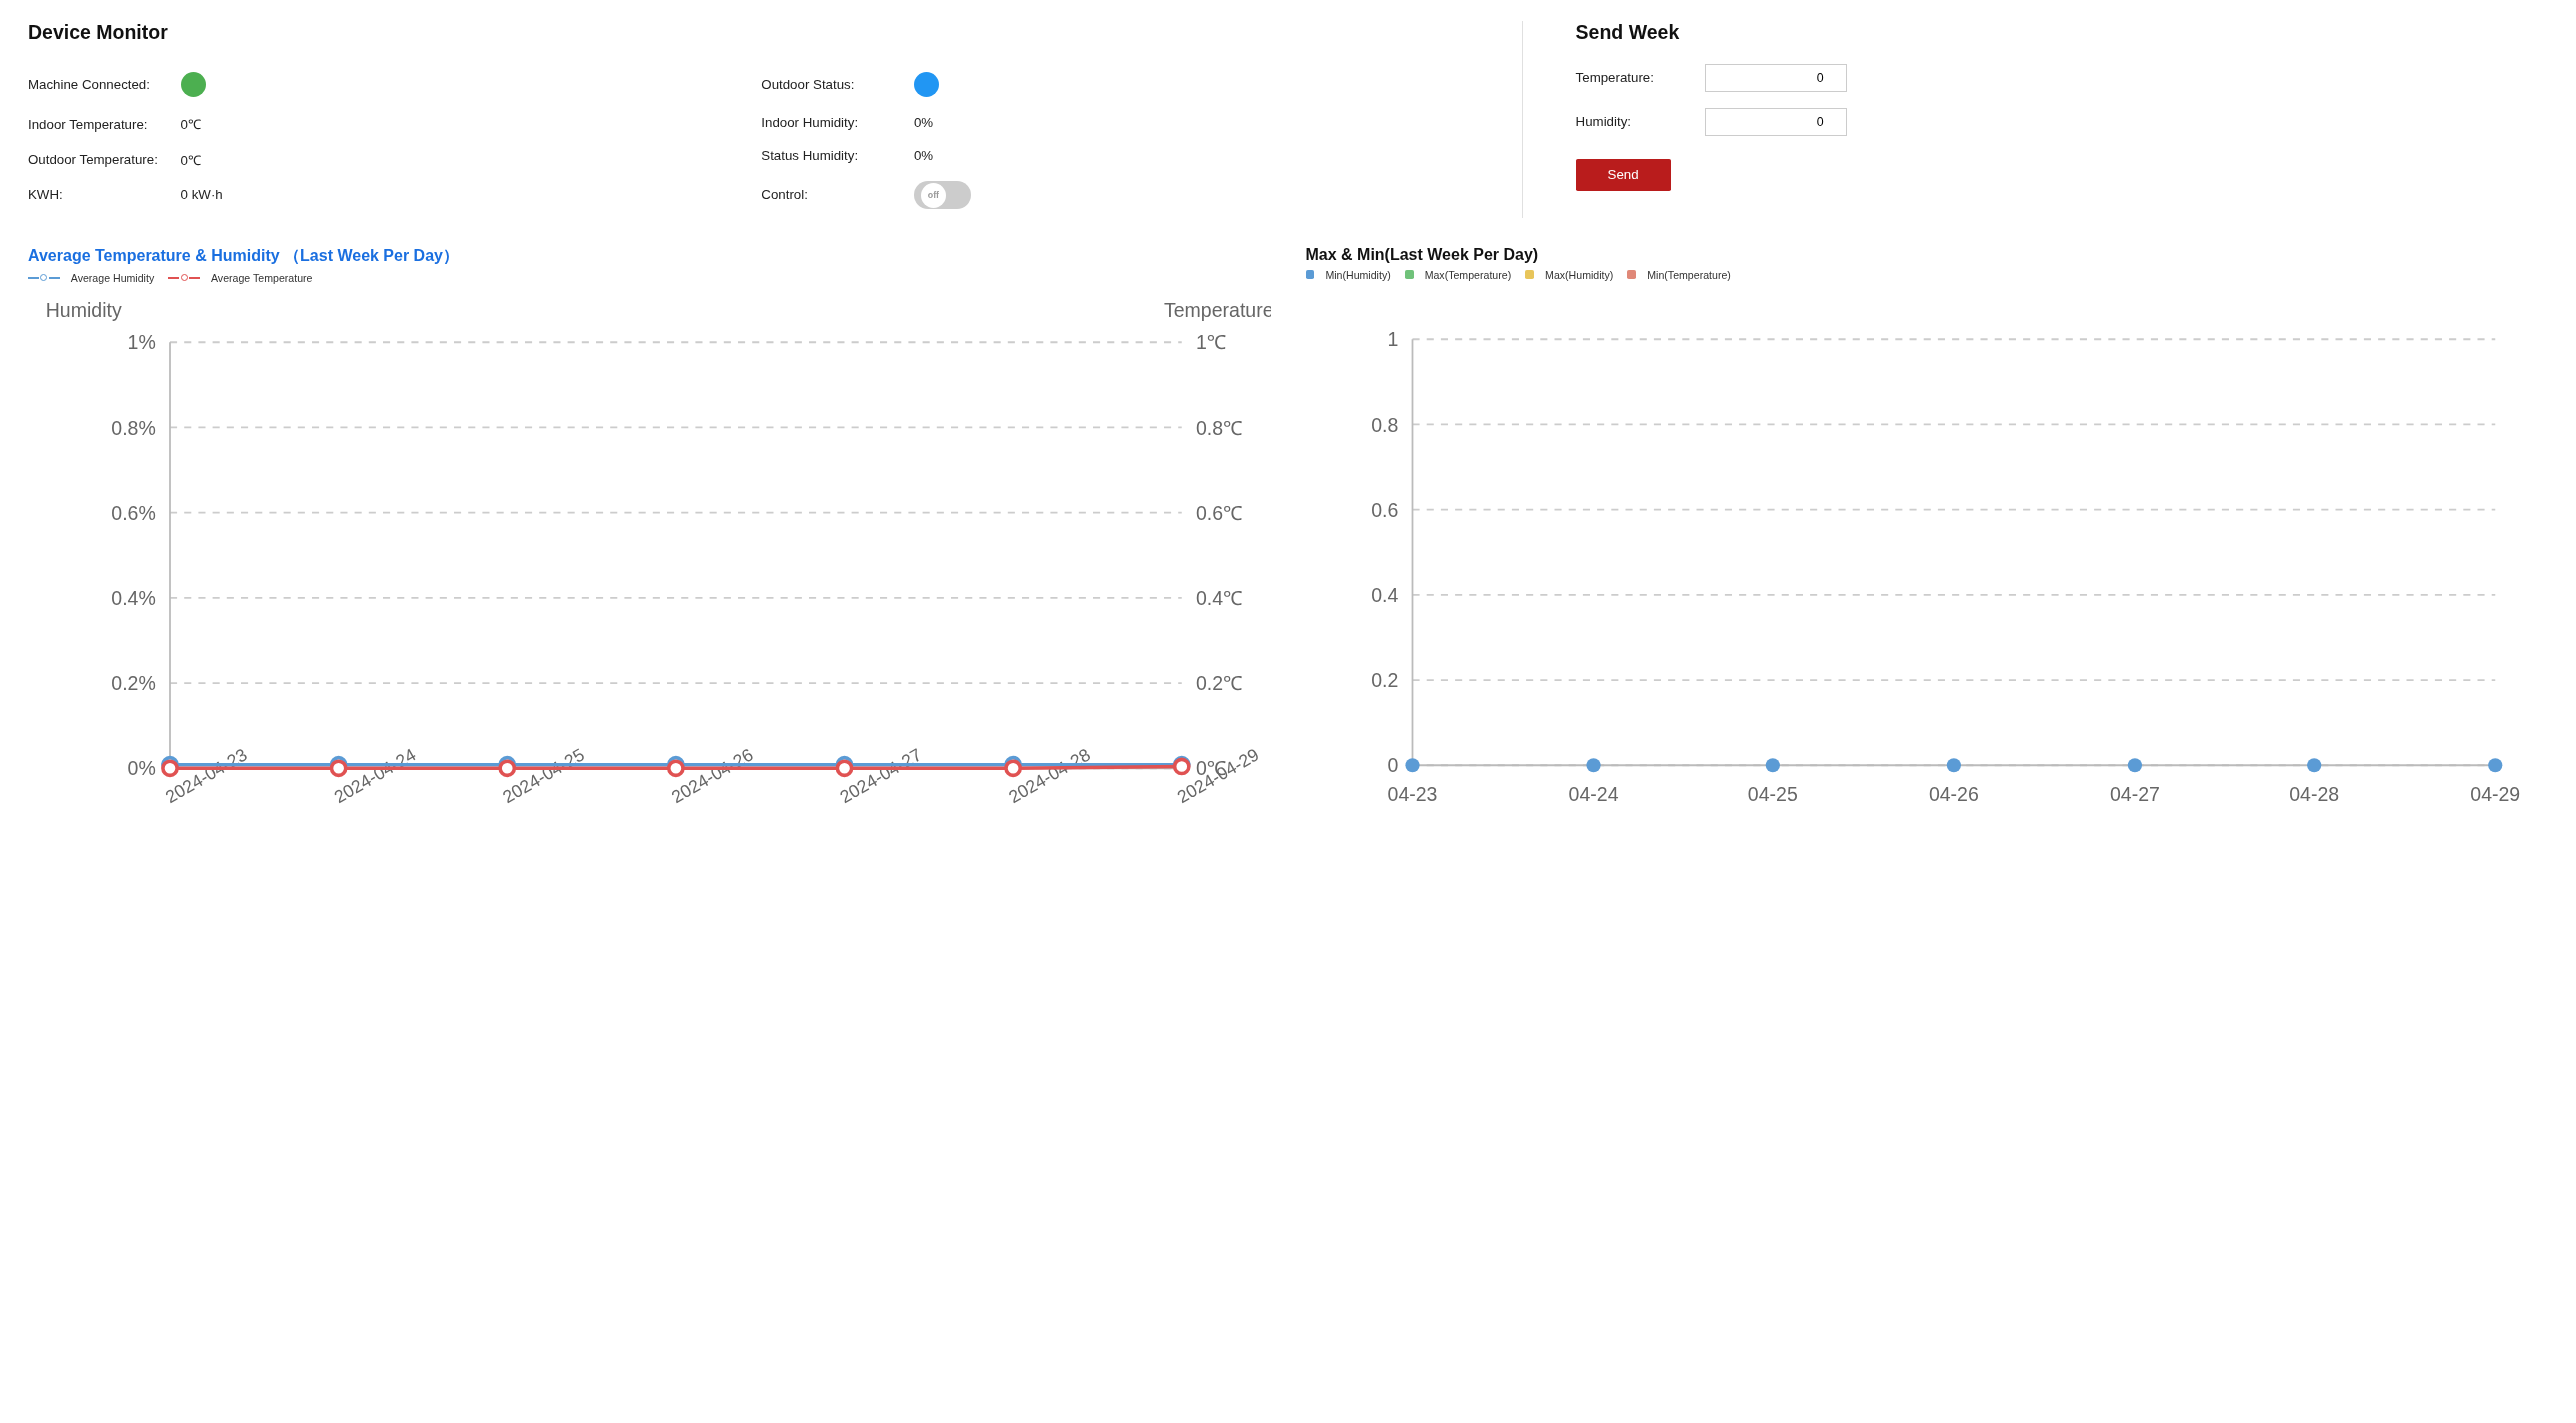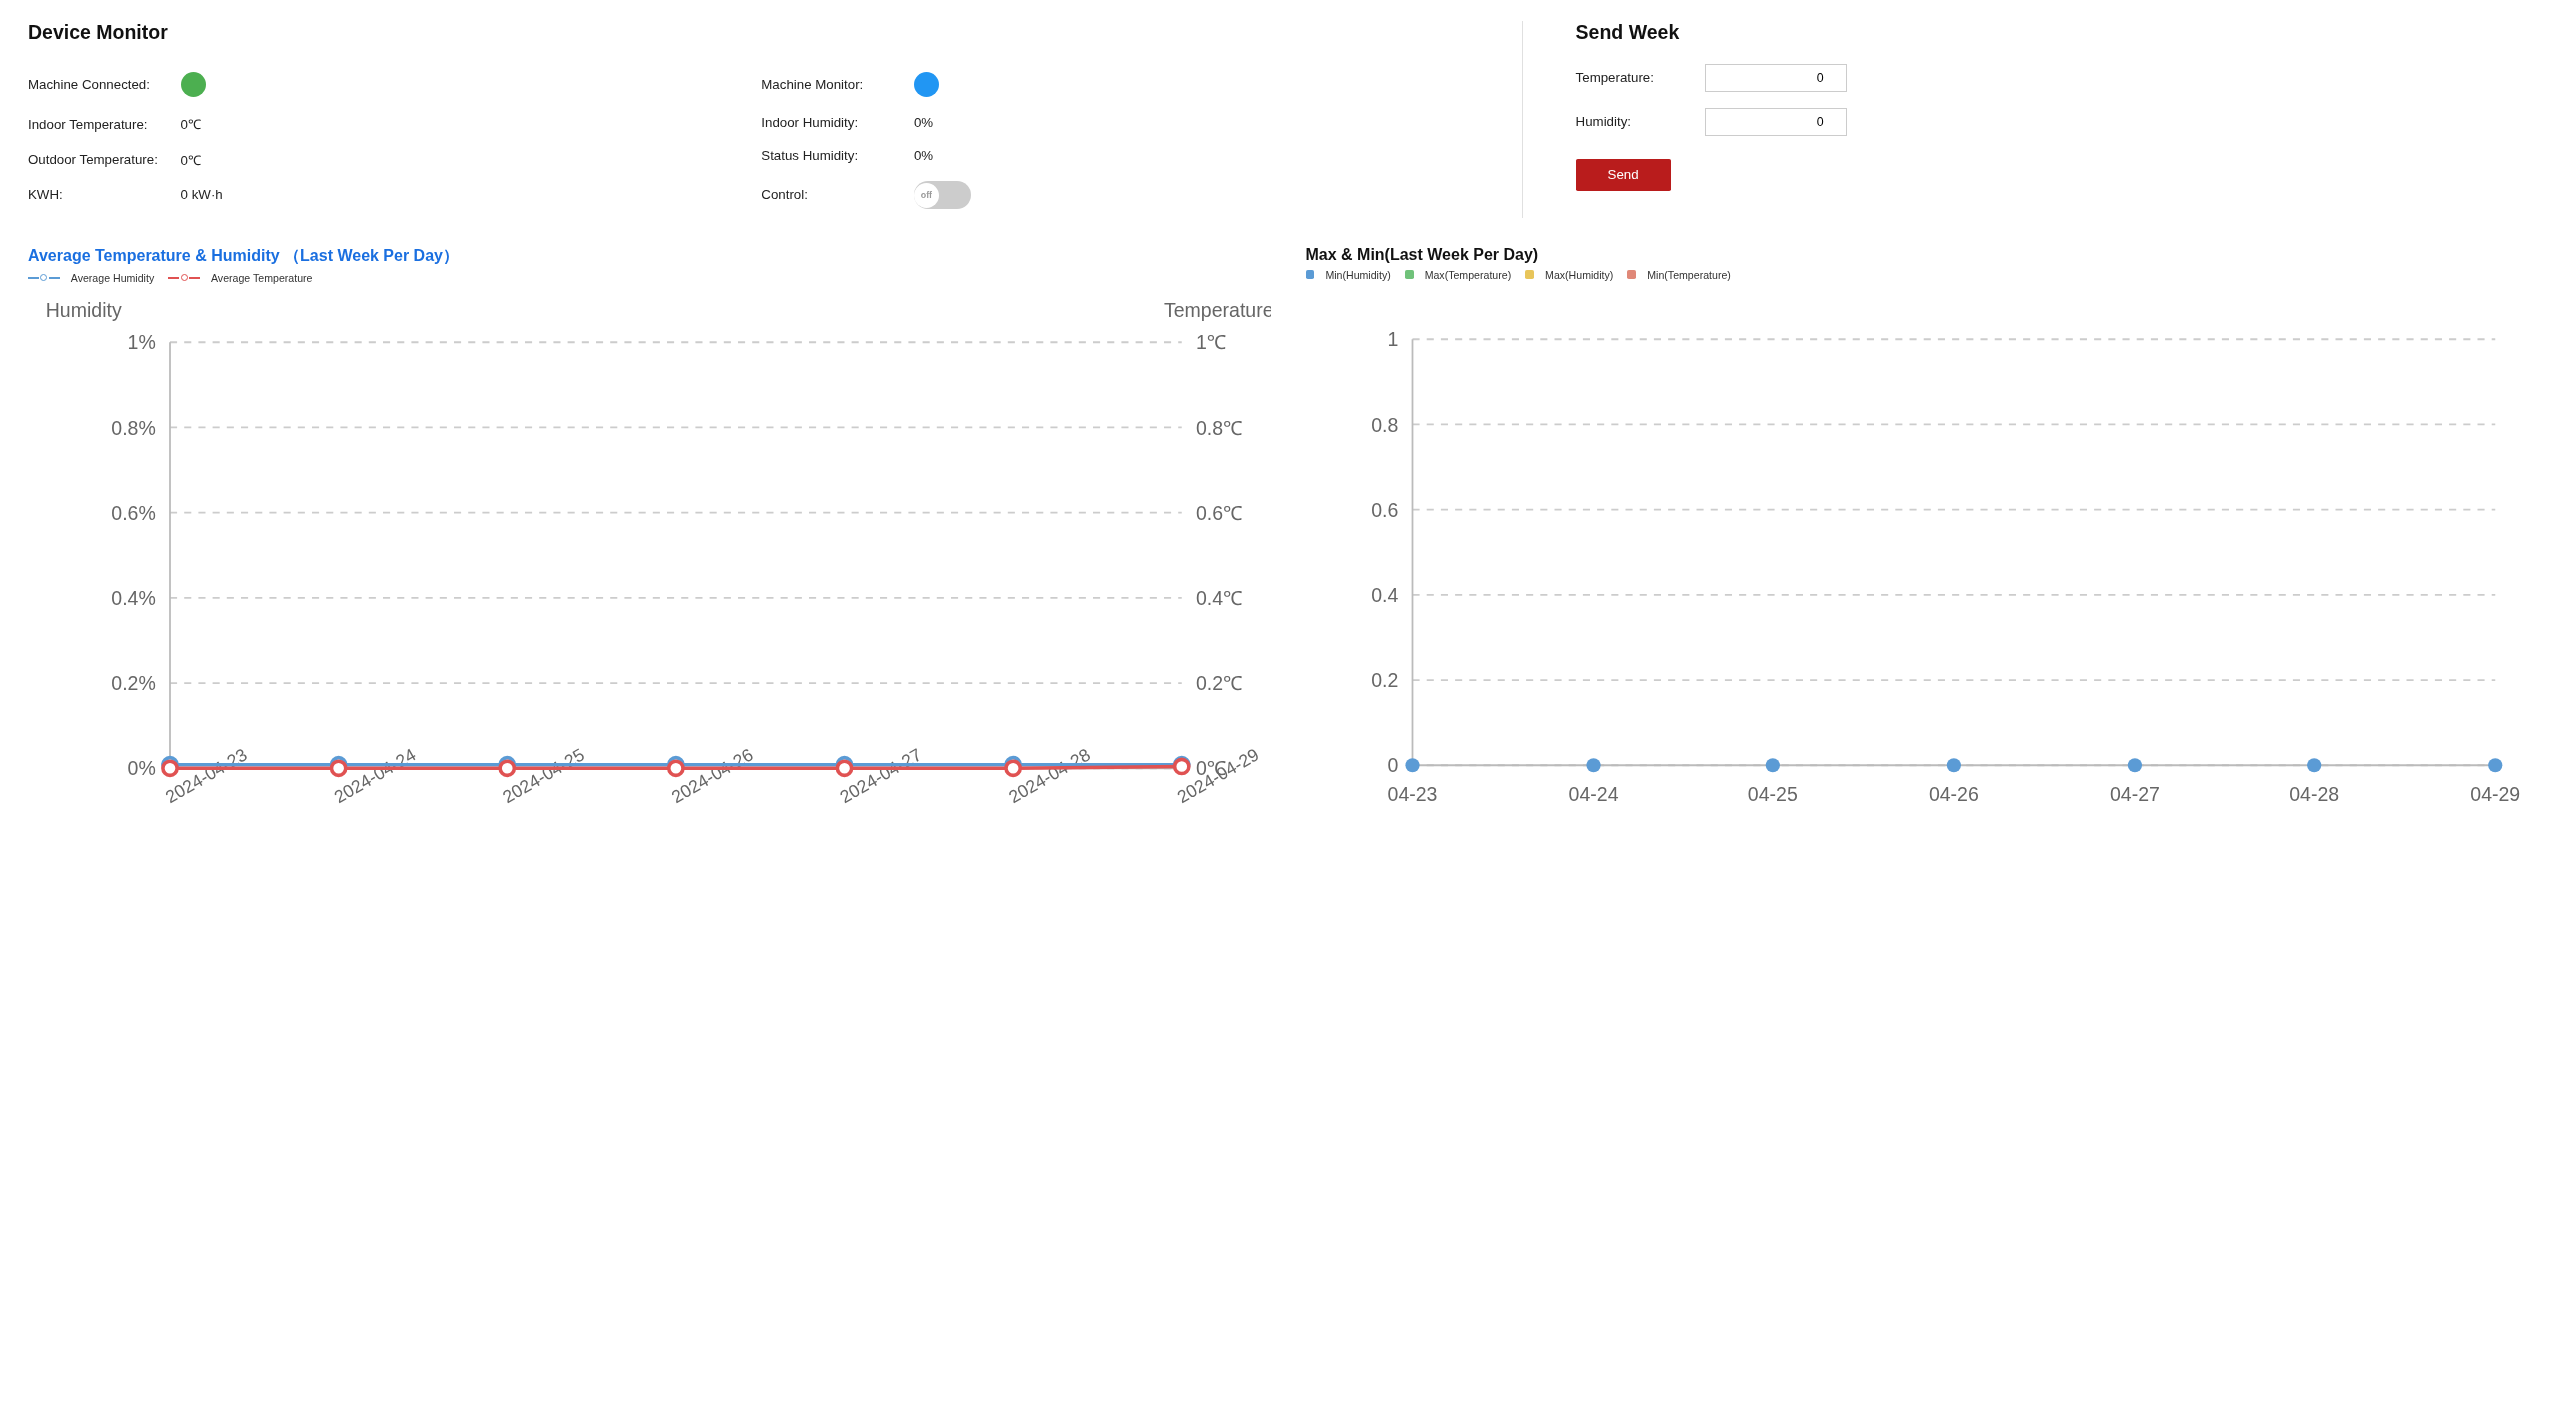--- a/index.html
+++ b/index.html
@@ -65,21 +65,21 @@
       border-radius: 14px;
       position: relative;
       cursor: pointer;
     }
     .toggle-knob {
       width: 25px;
       height: 25px;
       background: white;
       border-radius: 50%;
       position: absolute;
-      left: 0;
+      left: 7px;
       top: 1.8px;
       display: flex;
       align-items: center;
       justify-content: center;
       font-size: 8.9px;
       color: #999;
       font-weight: bold;
     }
     .send-data-fields {
       margin-top: 7px;
@@ -179,21 +179,21 @@
           <span class="monitor-value">0℃</span>
         </div>
         <div class="monitor-item">
           <span class="monitor-label">KWH:</span>
           <span class="monitor-value">0 kW·h</span>
         </div>
       </div>
 
       <div>
         <div class="monitor-item">
-          <span class="monitor-label">Machine Monitor:</span>
+          <span class="monitor-label">Outdoor Status:</span>
           <span class="status-dot" style="background:#2196f3;"></span>
         </div>
         <div class="monitor-item">
           <span class="monitor-label">Indoor Humidity:</span>
           <span class="monitor-value">0%</span>
         </div>
         <div class="monitor-item">
           <span class="monitor-label">Status Humidity:</span>
           <span class="monitor-value">0%</span>
         </div>

